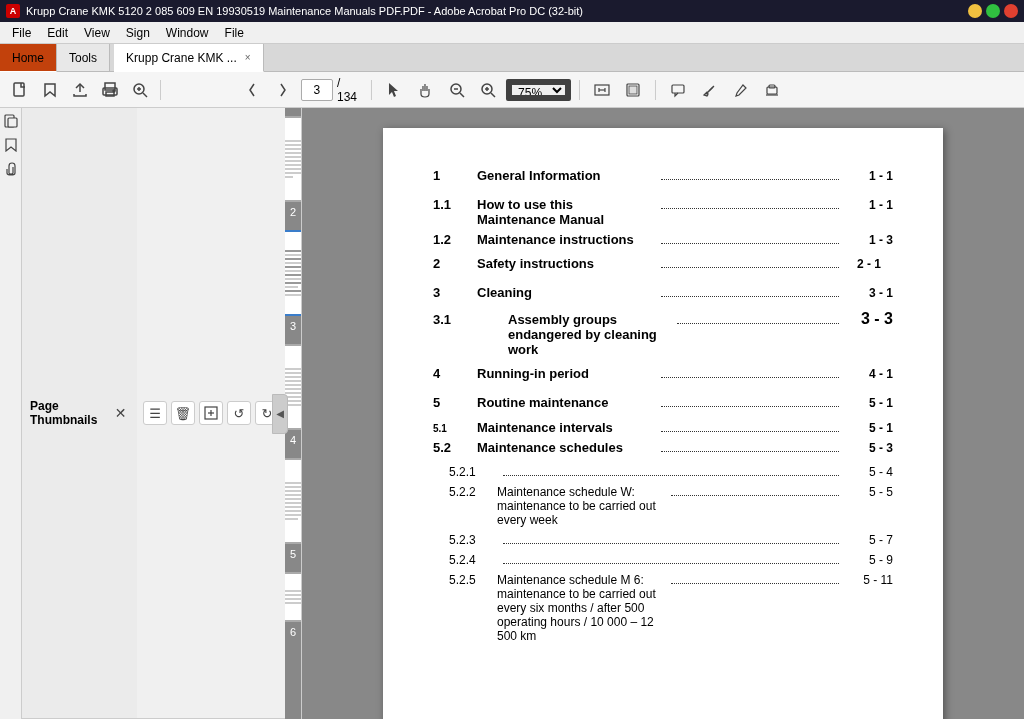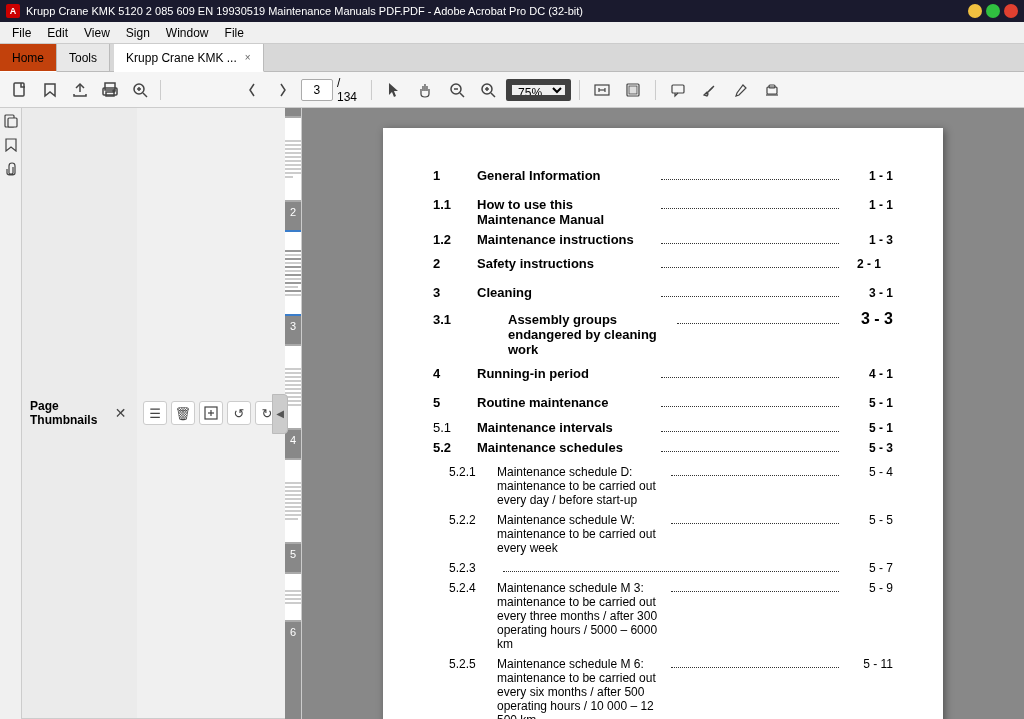--- a/index.html
+++ b/index.html
@@ -635,52 +635,50 @@
             <span style="min-width: 48px; text-align: right; font-size: 12px; font-weight: bold;">4 -  1</span>
           </div>
           <div style="height: 4px;"></div>
           <div style="display: flex; align-items: baseline; margin-bottom: 10px; padding-left: 0px;">
             <span style="min-width: 44px; font-size: 13px; font-weight: bold;">5</span>
             <span style="font-size: 13px; font-weight: bold; flex: 1 1 0%;">Routine maintenance</span>
             <div style="flex: 1 1 0%; border-bottom: 1px dotted rgb(51, 51, 51); margin: 0px 6px; height: 12px; min-width: 20px;"></div>
             <span style="min-width: 48px; text-align: right; font-size: 12px; font-weight: bold;">5 -  1</span>
           </div>
           <div style="display: flex; align-items: baseline; margin-bottom: 5px; padding-left: 0px;">
-            <span style="min-width: 44px; font-size: 13px; font-weight: normal;">5.1</span>
+            <span style="min-width: 44px; font-size: 10px; font-weight: bold;">5.1</span>
             <span style="font-size: 13px; font-weight: bold; flex: 1 1 0%;">Maintenance intervals</span>
             <div style="flex: 1 1 0%; border-bottom: 1px dotted rgb(51, 51, 51); margin: 0px 6px; height: 12px; min-width: 20px;"></div>
             <span style="min-width: 48px; text-align: right; font-size: 12px; font-weight: bold;">5 -  1</span>
           </div>
           <div style="display: flex; align-items: baseline; margin-bottom: 5px; padding-left: 0px;">
             <span style="min-width: 44px; font-size: 13px; font-weight: bold;">5.2</span>
             <span style="font-size: 13px; font-weight: bold; flex: 1 1 0%;">Maintenance schedules</span>
             <div style="flex: 1 1 0%; border-bottom: 1px dotted rgb(51, 51, 51); margin: 0px 6px; height: 12px; min-width: 20px;"></div>
             <span style="min-width: 48px; text-align: right; font-size: 12px; font-weight: bold;">5 -  3</span>
           </div>
           <div style="height: 4px;"></div>
           <div style="display: flex; align-items: baseline; margin-bottom: 5px; padding-left: 16px;">
             <span style="min-width: 48px; font-size: 12px; font-weight: normal;">5.2.1</span>
-            <span style="font-size: 12px; font-weight: normal; flex: 1 1 0%;">Maintenance schedule D: maintenance to be carried out every day / before start-up</span>
             <div style="flex: 1 1 0%; border-bottom: 1px dotted rgb(51, 51, 51); margin: 0px 6px; height: 12px; min-width: 20px;"></div>
             <span style="min-width: 48px; text-align: right; font-size: 12px; font-weight: normal;">5 -  4</span>
           </div>
           <div style="display: flex; align-items: baseline; margin-bottom: 5px; padding-left: 16px;">
             <span style="min-width: 48px; font-size: 12px; font-weight: normal;">5.2.2</span>
             <span style="font-size: 12px; font-weight: normal; flex: 1 1 0%;">Maintenance schedule W: maintenance to be carried out every week</span>
             <div style="flex: 1 1 0%; border-bottom: 1px dotted rgb(51, 51, 51); margin: 0px 6px; height: 12px; min-width: 20px;"></div>
             <span style="min-width: 48px; text-align: right; font-size: 12px; font-weight: normal;">5 -  5</span>
           </div>
           <div style="display: flex; align-items: baseline; margin-bottom: 5px; padding-left: 16px;">
             <span style="min-width: 48px; font-size: 12px; font-weight: normal;">5.2.3</span>
             <div style="flex: 1 1 0%; border-bottom: 1px dotted rgb(51, 51, 51); margin: 0px 6px; height: 12px; min-width: 20px;"></div>
             <span style="min-width: 48px; text-align: right; font-size: 12px; font-weight: normal;">5 -  7</span>
           </div>
           <div style="display: flex; align-items: baseline; margin-bottom: 5px; padding-left: 16px;">
             <span style="min-width: 48px; font-size: 12px; font-weight: normal;">5.2.4</span>
-            <span style="font-size: 12px; font-weight: normal; flex: 1 1 0%;">Maintenance schedule M 3: maintenance to be carried out every three months / after 300 operating hours / 5000 – 6000 km</span>
             <div style="flex: 1 1 0%; border-bottom: 1px dotted rgb(51, 51, 51); margin: 0px 6px; height: 12px; min-width: 20px;"></div>
             <span style="min-width: 48px; text-align: right; font-size: 12px; font-weight: normal;">5 -  9</span>
           </div>
           <div style="display: flex; align-items: baseline; margin-bottom: 5px; padding-left: 16px;">
             <span style="min-width: 48px; font-size: 12px; font-weight: normal;">5.2.5</span>
             <span style="font-size: 12px; font-weight: normal; flex: 1 1 0%;">Maintenance schedule M 6: maintenance to be carried out every six months / after 500 operating hours / 10 000 – 12 500 km</span>
             <div style="flex: 1 1 0%; border-bottom: 1px dotted rgb(51, 51, 51); margin: 0px 6px; height: 12px; min-width: 20px;"></div>
             <span style="min-width: 48px; text-align: right; font-size: 12px; font-weight: normal;">5 - 11</span>
           </div>
         </div>

